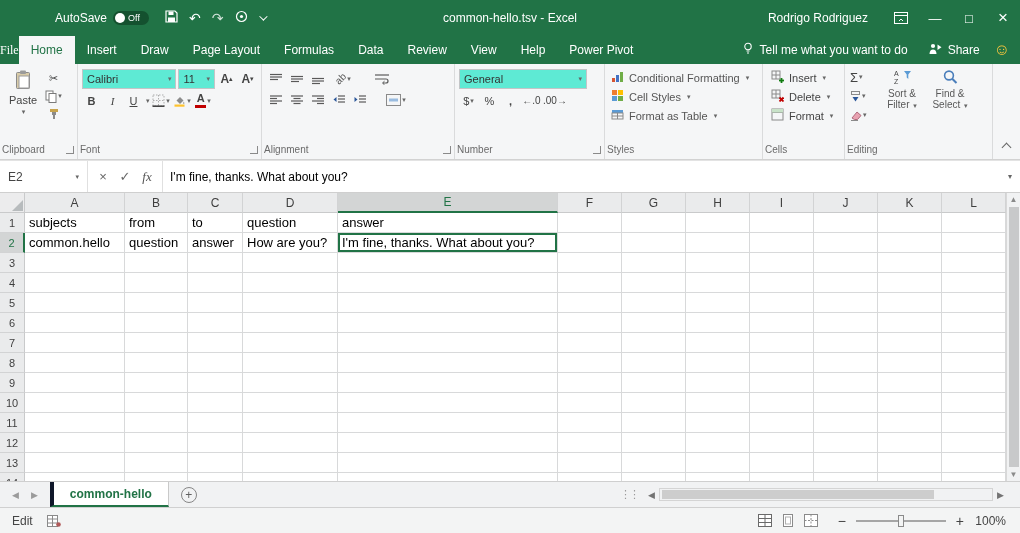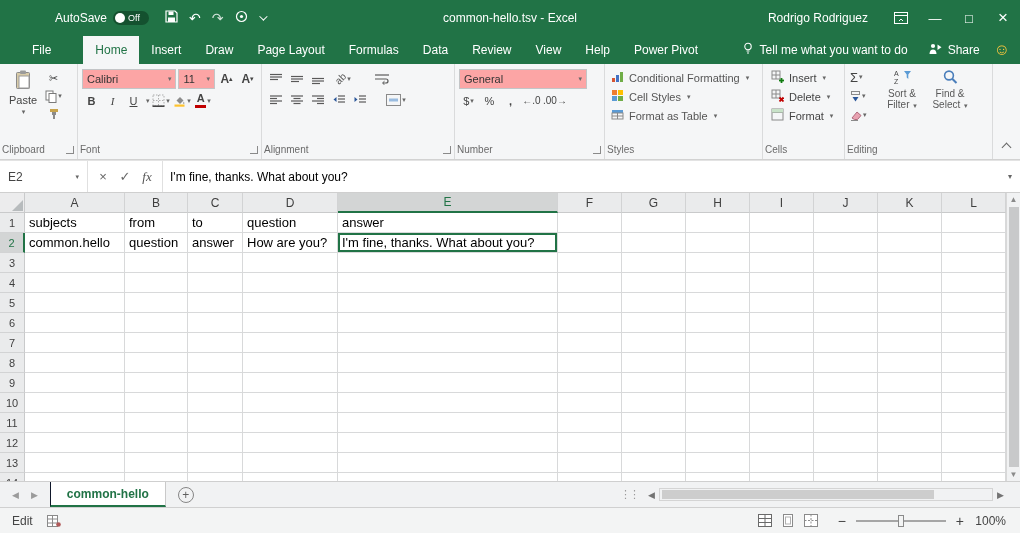--- a/index.html
+++ b/index.html
@@ -17,35 +17,35 @@
   .chev-down { width:6px; height:6px; border-right:1.4px solid #fff; border-bottom:1.4px solid #fff; transform:rotate(45deg) translateY(-2px); display:inline-block; }
   .tb-title { position:absolute; left:50%; transform:translateX(-50%); font-size:12px; white-space:nowrap; }
   .tb-right { margin-left:auto; display:flex; align-items:center; height:100%; }
   .tb-user { font-size:12px; margin-right:16px; }
   .win-btn { width:34px; height:100%; display:flex; align-items:center; justify-content:center; font-size:13px; }
   .win-btn.close { font-size:17px; }
 
   
   .menubar { flex:0 0 28px; background:#217346; display:flex; align-items:stretch; color:#fff; font-size:12px; }
   .mtab { display:flex; align-items:center; padding:0 12px; cursor:default; }
-  .mtab.file { padding:0 32px; }
+  .mtab.file { padding:0 0;font-family:Liberation Serif, serif; }
   .mtab.active { background:#f5f6f7; color:#217346; }
   .menu-right { margin-left:auto; display:flex; align-items:center; gap:8px; padding-right:10px; }
   .menu-item { display:flex; align-items:center; gap:6px; padding:0 6px; }
   .smiley { color:#ffc83d; font-size:16px; line-height:1; }
 
   
   .ribbon { flex:0 0 96px; background:#f5f6f7; display:flex; border-bottom:1px solid #d2d2d2; position:relative; }
   .grp { position:relative; border-right:1px solid #dadbdc; display:flex; flex-direction:column; padding:4px 2px 0 2px; }
   .grp-label { margin-top:auto; text-align:left; font-size:10px; color:#6a6a6a; padding:2px 0 4px; }
   .launcher { position:absolute; right:3px; bottom:5px; width:8px; height:8px; border-right:1px solid #8a8a8a; border-bottom:1px solid #8a8a8a; }
   .rrow { display:flex; align-items:center; gap:2px; margin:1px 2px; }
   .rbtn { display:flex; align-items:center; justify-content:center; min-width:19px; height:19px; font-size:11px; color:#444; }
   .arrow { font-size:7px; color:#666; margin-left:1px; }
-  .combo { height:20px; border:1px solid #c3c5c7; background:#fca5a5; display:flex; align-items:center; justify-content:space-between; padding:0 4px; font-size:11px; color:#333; }
+  .combo { height:20px; border:1px solid #c3c5c7; background:#5eead4; display:flex; align-items:center; justify-content:space-between; padding:0 4px; font-size:11px; color:#333; }
 
   .grp-clipboard { width:78px; }
   .paste-wrap { display:flex; }
   .paste-btn { width:42px; display:flex; flex-direction:column; align-items:center; gap:2px; padding-top:2px; font-size:11px; color:#444; }
   .clip-col { display:flex; flex-direction:column; gap:2px; padding-top:2px; }
   .clip-col .rbtn { height:16px; }
 
   .grp-font { width:184px; }
   .bigA { font-size:12px; font-weight:bold; color:#444; }
   .bigA sup { font-size:7px; }
@@ -94,21 +94,21 @@
   .row-header { width:25px; flex:0 0 25px; background:#eaebec; border-right:1px solid #c9cacb; border-bottom:1px solid #d2d3d4; display:flex; align-items:center; justify-content:center; font-size:11px; color:#3f3f3f; }
   .row-header.sel { background:#d3d5d5; border-right:2px solid #217346; color:#217346; }
   .cell { border-right:1px solid #d8d9da; border-bottom:1px solid #d8d9da; display:flex; align-items:center; padding:0 4px; font-size:13px; color:#000; white-space:nowrap; overflow:hidden; flex:0 0 auto; background:#fff; }
   .cell.active { box-shadow:inset 0 0 0 2px #217346; }
   .vscroll { position:absolute; right:0; top:0; bottom:0; width:14px; background:#f1f2f3; border-left:1px solid #d8d8d8; display:flex; flex-direction:column; align-items:center; padding:2px 0; font-size:8px; color:#8a8a8a; }
   .vthumb { flex:1; width:10px; background:#c8c9ca; margin:3px 0; }
 
   
   .sheetbar { flex:0 0 26px; background:#f1f2f3; border-top:1px solid #cfcfcf; display:flex; align-items:stretch; font-size:12px; color:#737373; }
   .nav-arrows { display:flex; align-items:center; gap:12px; padding:0 12px; font-size:9px; color:#9b9b9b; }
-  .sheet-tab { background:#fff; color:#217346; font-weight:bold; padding:0 16px; display:flex; align-items:center; border-left:1px solid #0f172a; border-right:1px solid #c9c9c9; border-bottom:2px solid #217346; }
+  .sheet-tab { background:#fff; color:#217346; font-weight:bold; padding:0 16px; display:flex; align-items:center; border-left:4px solid #0f172a; border-right:1px solid #c9c9c9; border-bottom:2px solid #217346; }
   .add-sheet { width:16px; height:16px; border:1px solid #868686; border-radius:50%; display:flex; align-items:center; justify-content:center; font-size:12px; color:#5f5f5f; align-self:center; margin-left:12px; }
   .hscroll { margin-left:auto; display:flex; align-items:center; gap:4px; padding-right:16px; width:400px; }
   .hs-dots { color:#9a9a9a; font-size:11px; letter-spacing:-2px; margin-right:6px; }
   .hs-arrow { font-size:9px; color:#737373; }
   .hs-track { flex:1; height:13px; background:#f1f2f3; border:1px solid #d4d4d4; position:relative; }
   .hs-thumb { position:absolute; left:2px; top:1px; bottom:1px; width:82%; background:#cdcdcd; }
 
   
   .statusbar { flex:0 0 26px; background:#f3f4f4; border-top:1px solid #d0d0d0; display:flex; align-items:center; font-size:12px; color:#444; }
   .sb-mode { margin-left:12px; }

